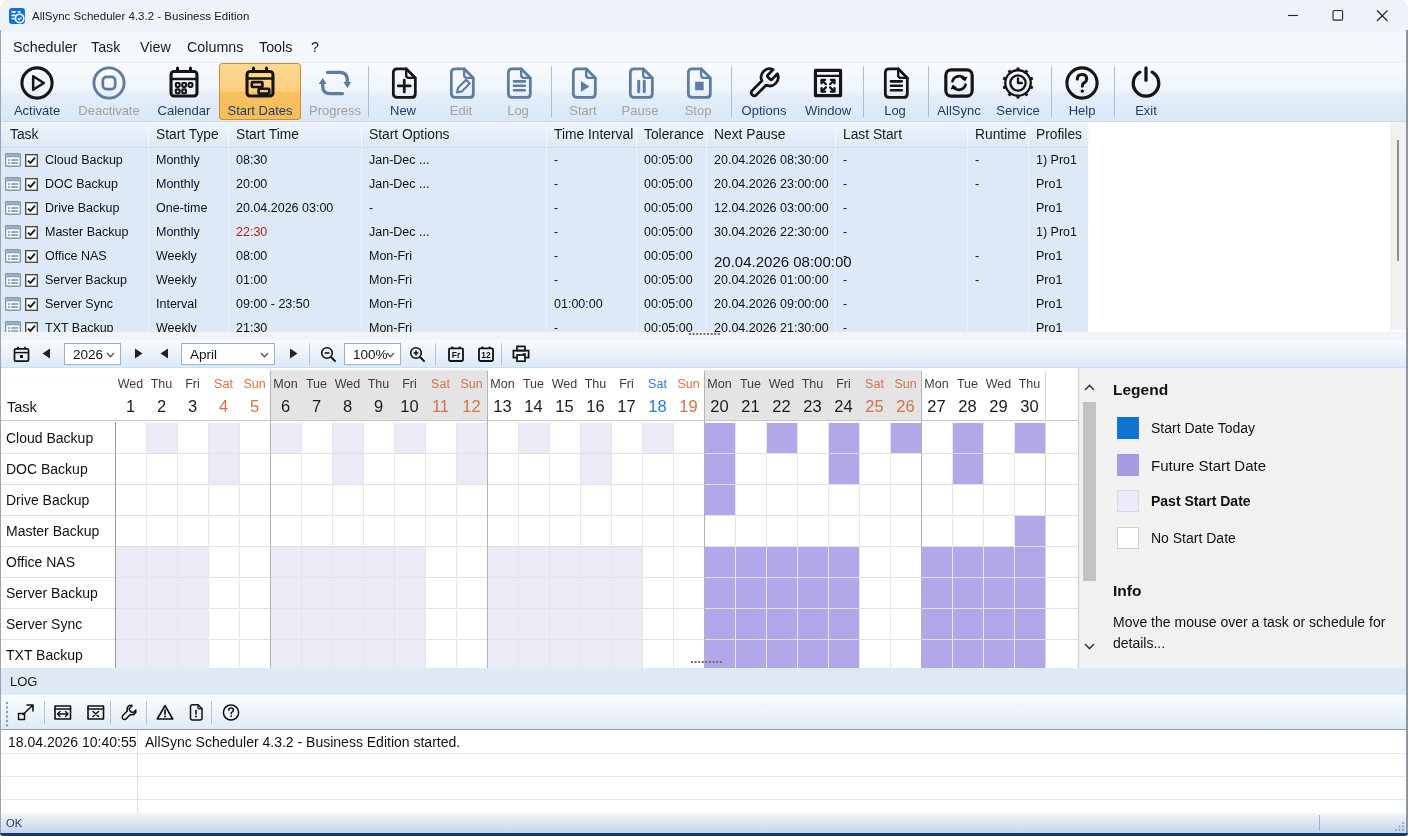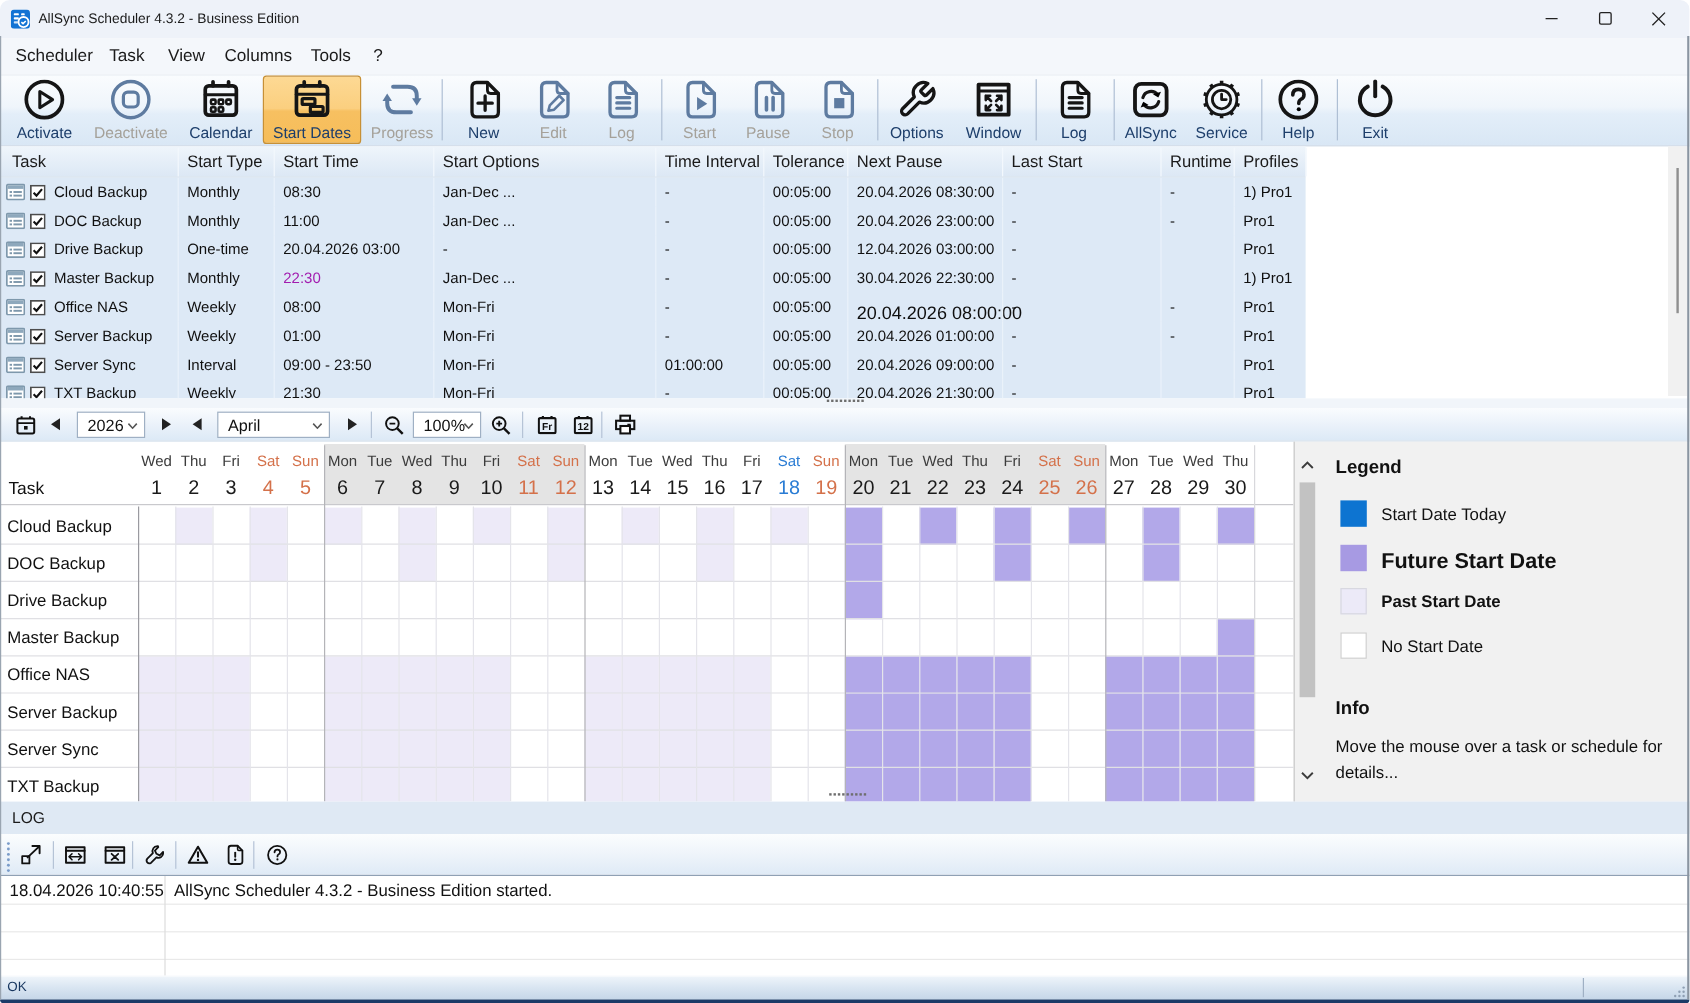--- a/index.html
+++ b/index.html
@@ -214,21 +214,21 @@
       <rect x="6.2" y="6.2" width="7" height="1.6" fill="#7e98ac"></rect>
       <rect x="3" y="9.2" width="2" height="1.6" fill="#7e98ac"></rect>
       <rect x="6.2" y="9.2" width="7" height="1.6" fill="#7e98ac"></rect>
     </svg>
 <svg style="position:absolute;left:25px;top:30px" width="13" height="13" viewBox="0 0 13 13">
       <rect x="0.7" y="0.7" width="11.6" height="11.6" fill="#fff" stroke="#4c4c4c" stroke-width="1.4"></rect>
       <path d="M3 6.6 L5.4 9 L10 3.6" stroke="#111" stroke-width="1.8" fill="none"></path>
     </svg>
 <div style="position:absolute;left:45px;top:29px;white-space:nowrap;font-size:12.5px;color:#101010;font-weight:normal;">DOC Backup</div>
 <div style="position:absolute;left:156px;top:29px;white-space:nowrap;font-size:12.5px;color:#101010;font-weight:normal;">Monthly</div>
-<div style="position:absolute;left:236px;top:29px;white-space:nowrap;font-size:12.5px;color:#101010;font-weight:normal;">11:00</div>
+<div style="position:absolute;left:236px;top:29px;white-space:nowrap;font-size:12.5px;color:#101010;font-weight:normal;">20:00</div>
 <div style="position:absolute;left:369px;top:29px;white-space:nowrap;font-size:12.5px;color:#101010;font-weight:normal;">Jan-Dec ...</div>
 <div style="position:absolute;left:554px;top:29px;white-space:nowrap;font-size:12.5px;color:#101010;font-weight:normal;">-</div>
 <div style="position:absolute;left:644px;top:29px;white-space:nowrap;font-size:12.5px;color:#101010;font-weight:normal;">00:05:00</div>
 <div style="position:absolute;left:714px;top:29px;white-space:nowrap;font-size:12.5px;color:#101010;font-weight:normal;">20.04.2026 23:00:00</div>
 <div style="position:absolute;left:843px;top:29px;white-space:nowrap;font-size:12.5px;color:#101010;font-weight:normal;">-</div>
 <div style="position:absolute;left:975px;top:29px;white-space:nowrap;font-size:12.5px;color:#101010;font-weight:normal;">-</div>
 <div style="position:absolute;left:1036px;top:29px;white-space:nowrap;font-size:12.5px;color:#101010;font-weight:normal;">Pro1</div>
 <div style="position:absolute;left:148px;top:24px;width:1px;height:24px;background:#eaf2fa;"></div>
 <div style="position:absolute;left:228px;top:24px;width:1px;height:24px;background:#eaf2fa;"></div>
 <div style="position:absolute;left:361px;top:24px;width:1px;height:24px;background:#eaf2fa;"></div>
@@ -277,21 +277,21 @@
       <rect x="6.2" y="6.2" width="7" height="1.6" fill="#7e98ac"></rect>
       <rect x="3" y="9.2" width="2" height="1.6" fill="#7e98ac"></rect>
       <rect x="6.2" y="9.2" width="7" height="1.6" fill="#7e98ac"></rect>
     </svg>
 <svg style="position:absolute;left:25px;top:78px" width="13" height="13" viewBox="0 0 13 13">
       <rect x="0.7" y="0.7" width="11.6" height="11.6" fill="#fff" stroke="#4c4c4c" stroke-width="1.4"></rect>
       <path d="M3 6.6 L5.4 9 L10 3.6" stroke="#111" stroke-width="1.8" fill="none"></path>
     </svg>
 <div style="position:absolute;left:45px;top:77px;white-space:nowrap;font-size:12.5px;color:#101010;font-weight:normal;">Master Backup</div>
 <div style="position:absolute;left:156px;top:77px;white-space:nowrap;font-size:12.5px;color:#101010;font-weight:normal;">Monthly</div>
-<div style="position:absolute;left:236px;top:77px;white-space:nowrap;font-size:12.5px;color:#a21caf;font-weight:normal;">22:30</div>
+<div style="position:absolute;left:236px;top:77px;white-space:nowrap;font-size:12.5px;color:#b91c1c;font-weight:normal;">22:30</div>
 <div style="position:absolute;left:369px;top:77px;white-space:nowrap;font-size:12.5px;color:#101010;font-weight:normal;">Jan-Dec ...</div>
 <div style="position:absolute;left:554px;top:77px;white-space:nowrap;font-size:12.5px;color:#101010;font-weight:normal;">-</div>
 <div style="position:absolute;left:644px;top:77px;white-space:nowrap;font-size:12.5px;color:#101010;font-weight:normal;">00:05:00</div>
 <div style="position:absolute;left:714px;top:77px;white-space:nowrap;font-size:12.5px;color:#101010;font-weight:normal;">30.04.2026 22:30:00</div>
 <div style="position:absolute;left:843px;top:77px;white-space:nowrap;font-size:12.5px;color:#101010;font-weight:normal;">-</div>
 <div style="position:absolute;left:1036px;top:77px;white-space:nowrap;font-size:12.5px;color:#101010;font-weight:normal;">1) Pro1</div>
 <div style="position:absolute;left:148px;top:72px;width:1px;height:24px;background:#eaf2fa;"></div>
 <div style="position:absolute;left:228px;top:72px;width:1px;height:24px;background:#eaf2fa;"></div>
 <div style="position:absolute;left:361px;top:72px;width:1px;height:24px;background:#eaf2fa;"></div>
 <div style="position:absolute;left:546px;top:72px;width:1px;height:24px;background:#eaf2fa;"></div>
@@ -750,21 +750,21 @@
 <svg style="position:absolute;left:1083px;top:383px" width="13" height="10" viewBox="0 0 13 10">
     <path d="M2 7 L6.5 2.5 L11 7" stroke="#3c3c3c" stroke-width="1.6" fill="none"></path>
   </svg>
 <svg style="position:absolute;left:1083px;top:641px" width="13" height="10" viewBox="0 0 13 10">
     <path d="M2 3 L6.5 7.5 L11 3" stroke="#3c3c3c" stroke-width="1.6" fill="none"></path>
   </svg>
 <div style="position:absolute;left:1113px;top:381px;white-space:nowrap;font-size:15.5px;color:#111;font-weight:bold;">Legend</div>
 <div style="position:absolute;left:1117px;top:417.0px;width:22px;height:22px;background:#0d74d1;"></div>
 <div style="position:absolute;left:1151px;top:420.0px;white-space:nowrap;font-size:14px;color:#111;font-weight:normal;">Start Date Today</div>
 <div style="position:absolute;left:1117px;top:453.5px;width:22px;height:22px;background:#a79ae3;"></div>
-<div style="position:absolute;left:1151px;top:456.5px;white-space:nowrap;font-size:18px;color:#111;font-weight:bold;">Future Start Date</div>
+<div style="position:absolute;left:1151px;top:456.5px;white-space:nowrap;font-size:15px;color:#111;font-weight:normal;">Future Start Date</div>
 <div style="position:absolute;left:1117px;top:490.0px;width:22px;height:22px;background:#eceaf8;border:1px solid #d8d8e0;"></div>
 <div style="position:absolute;left:1151px;top:493.0px;white-space:nowrap;font-size:14px;color:#111;font-weight:bold;">Past Start Date</div>
 <div style="position:absolute;left:1117px;top:526.5px;width:22px;height:22px;background:#ffffff;border:1px solid #cfcfcf;"></div>
 <div style="position:absolute;left:1151px;top:529.5px;white-space:nowrap;font-size:14px;color:#111;font-weight:normal;">No Start Date</div>
 <div style="position:absolute;left:1113px;top:582px;white-space:nowrap;font-size:15.5px;color:#111;font-weight:bold;">Info</div>
 <div style="position:absolute;left:1113px;top:614px;white-space:nowrap;font-size:14px;color:#111;font-weight:normal;">Move the mouse over a task or schedule for</div>
 <div style="position:absolute;left:1113px;top:635px;white-space:nowrap;font-size:14px;color:#111;font-weight:normal;">details...</div>
 <div style="position:absolute;left:0;top:668px;width:1408px;height:27px;background:#dfe9f4;"></div>
 <div style="position:absolute;left:10px;top:674px;white-space:nowrap;font-size:13px;color:#1a1a1a;font-weight:normal;">LOG</div>
 <div style="position:absolute;left:0;top:695px;width:1408px;height:34px;background:linear-gradient(#fbfdfe 0%,#eef4fa 50%,#dfeaf6 100%);"></div>

